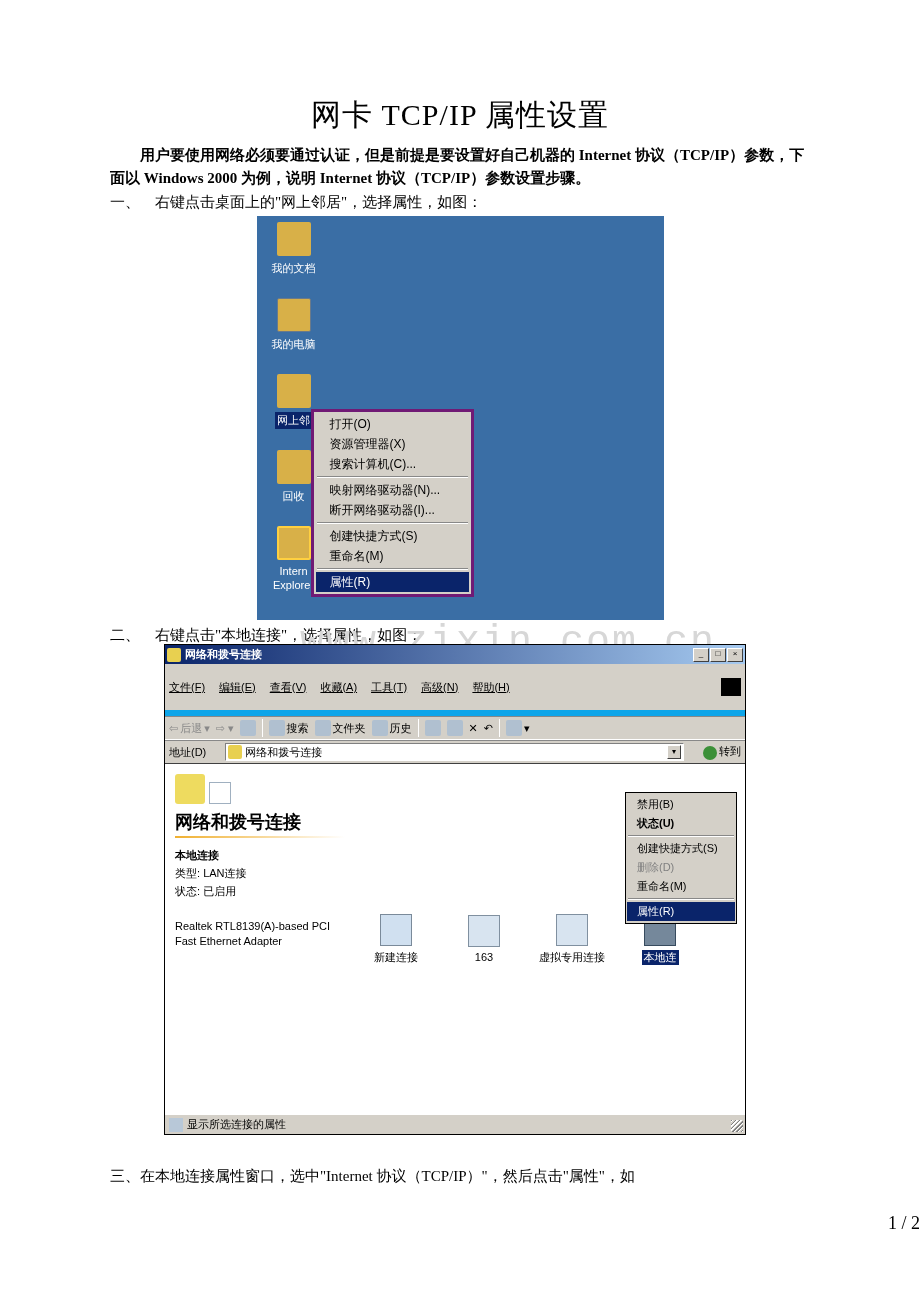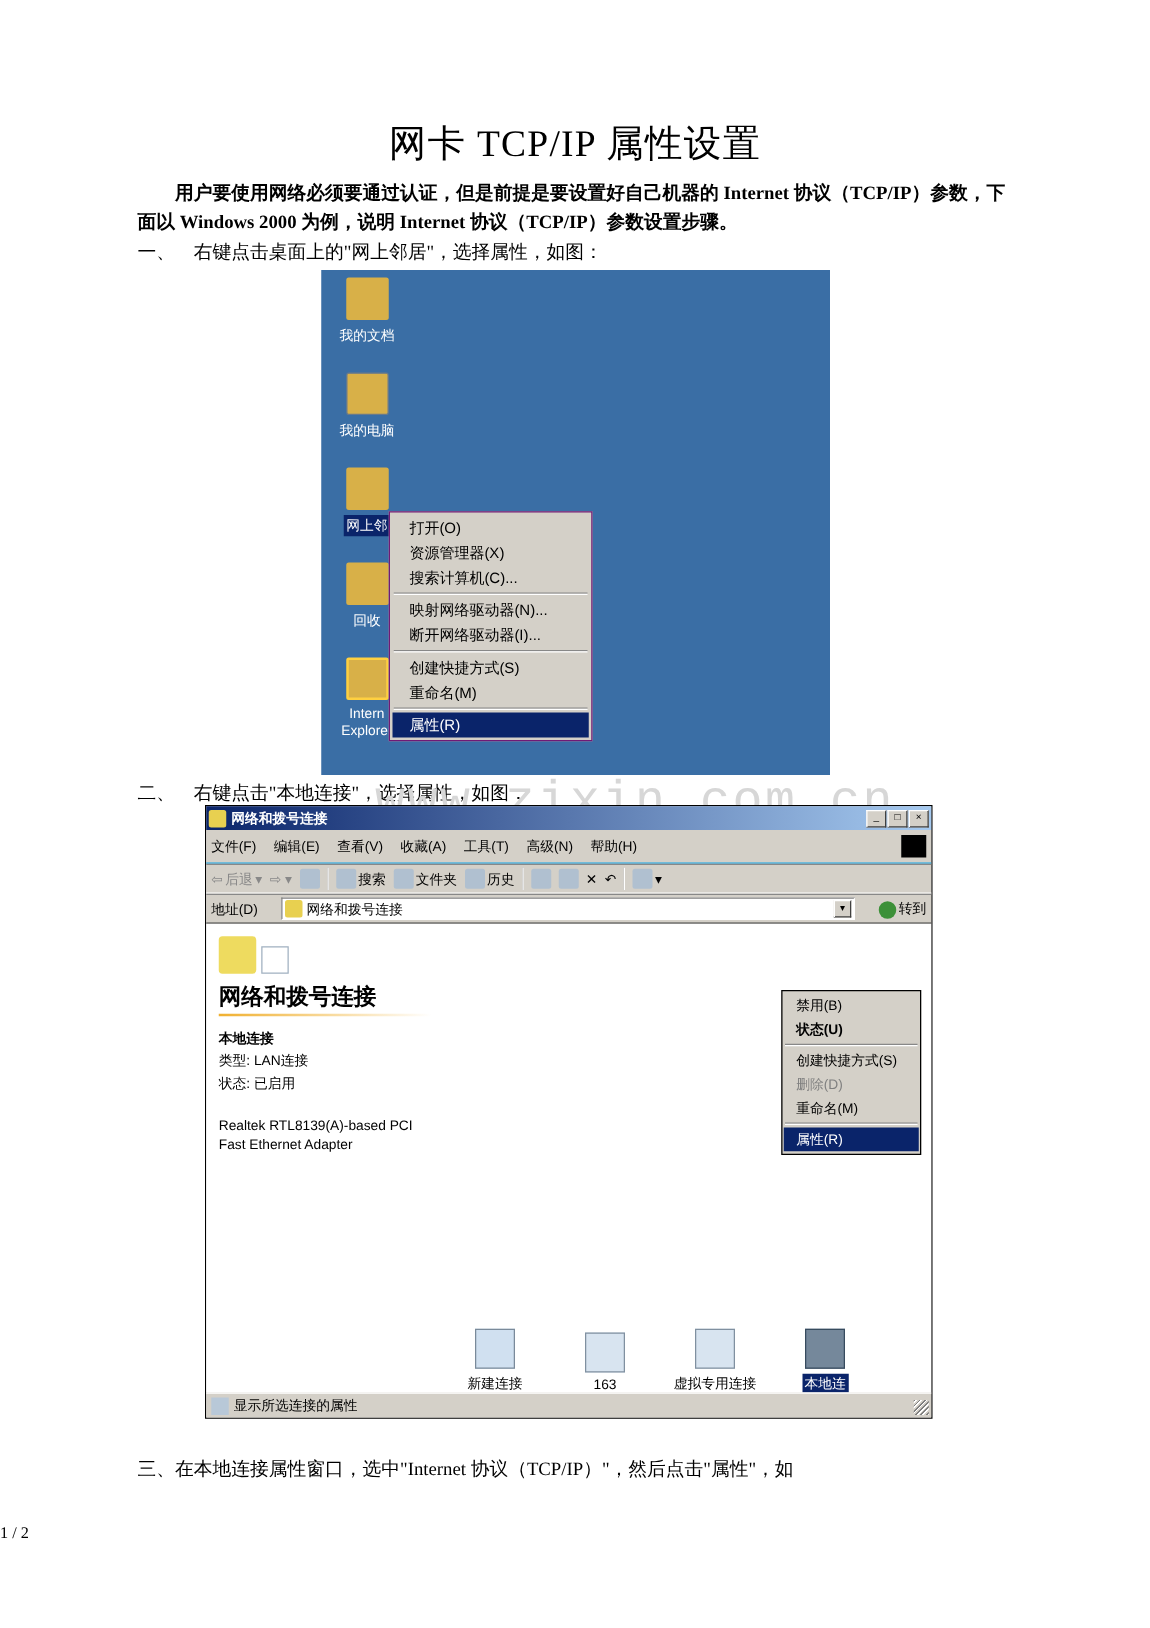--- a/index.html
+++ b/index.html
@@ -62,21 +62,21 @@
   .ic-docs { background: linear-gradient(#fce28a,#e8b443); border-radius:3px; }
   .ic-comp { background: #c9d9e8; border: 1px solid #6a7a8a; }
   .ic-net { background: #6fa8d0; }
   .ic-recycle { background: #cfe0c8; }
   .ic-ie { background: #0a4ac0; border-radius: 50%; border:2px solid #ffd040; }
   .desk-icon .lbl { display:inline-block; padding:1px 2px; }
   .selected-lbl { background:#0a246a; color:#fff; }
   .ctx-menu {
     position:absolute;
     background:#d4d0c8;
-    border:1px solid #701a75;
+    border:3px solid #701a75;
     font-size:12px;
     color:#000;
     width:163px;
     padding:2px 2px;
   }
   .ctx-menu .itm { padding:2px 14px; line-height:16px; }
   .ctx-menu .sep { border-top:1px solid #888; border-bottom:1px solid #fff; margin:2px 1px; height:0; }
   .ctx-menu .hi { background:#0a246a; color:#fff; }
   
   .shot2 {
@@ -105,24 +105,25 @@
   }
   .titlebar .tbttl { flex:1; font-weight:bold; }
   .titlebar .winbtn {
     width:16px;height:14px;background:#d4d0c8;border:1px solid #fff;border-right-color:#404040;border-bottom-color:#404040;
     margin-left:1px; font-size:8px; text-align:center; line-height:10px; color:#000; font-family:Arial;
   }
   .menubar {
     background:#d4d0c8;
     display:flex;
     align-items:center;
-    padding:4px 4px;
-    font-size:11px;
-    border-bottom:1px solid #0ea5e9;
+    padding:14px 4px;
+    font-size:11px;
+    border-bottom:6px solid #0ea5e9;
     gap:14px;
+    text-decoration:underline;
   }
   .menubar .throbber {
     margin-left:auto;width:20px;height:18px;background:#000;
   }
   .toolbar {
     background:#d4d0c8;
     display:flex;
     align-items:center;
     padding:2px 4px;
     font-size:11px;
@@ -171,23 +172,23 @@
   }
   .leftpane .bigicn {
     width:30px;height:30px;background:#eedb5f;border-radius:3px;display:inline-block;vertical-align:bottom;
   }
   .leftpane .bigicn2{ width:22px;height:22px;background:#fff;border:1px solid #a0b0c0;display:inline-block;vertical-align:bottom;margin-left:4px; }
   .leftpane h3 { font-size:18px;font-family:"SimSun";margin:6px 0 2px 0;font-weight:bold; }
   .leftpane .underline-grad { height:2px;width:170px;background:linear-gradient(90deg,#f0b030,#fff);margin:2px 0 10px 0; }
   .leftpane .row { margin:3px 0; }
   .iconarea {
     flex:1;
-    padding:0 6px;
-    display:flex;
-    align-items:flex-end;
+    padding:10px 6px;
+    display:flex;
+    align-items:center;
     gap:18px;
   }
   .fvicon { width:70px;text-align:center;font-size:11px; }
   .fvicon .fv-ic { width:32px;height:32px;margin:0 auto 4px auto; }
   .fv-a { background:#d0e0f0;border:1px solid #7a8a9a; position:relative; }
   .fv-b { background:#d8e4f0;border:1px solid #8090a0; position:relative; }
   .fv-c { background:#d8e4f0;border:1px solid #8090a0; position:relative; }
   .fv-d { background:#d0e0f0;border:1px solid #6a7a8a; position:relative; }
   .fvicon.sel .fv-ic { filter:brightness(0.6) saturate(2); }
   .fvicon.sel .flbl { background:#0a246a;color:#fff;padding:0 2px;display:inline-block; }
@@ -219,22 +220,22 @@
   }
   .statusbar .grip {
     position:absolute;right:2px;bottom:2px;width:12px;height:12px;
     background:repeating-linear-gradient(135deg,#808080 0 1px,#fff 1px 2px,transparent 2px 3px);
   }
   .listitem { margin-top:4px; }
   .pagenum {
     position:absolute;
     left:0; right:0;
     bottom: 68px;
-    text-align:left;
-    font-size:13px;
+    text-align:right;
+    font-size:18px;
     font-family:"Times New Roman","SimSun";
   }
 </style>
 </head>
 <body>
 
 <div class="watermark">www.zixin.com.cn</div>
 
 <div class="title">网卡 TCP/IP 属性设置</div>
 

